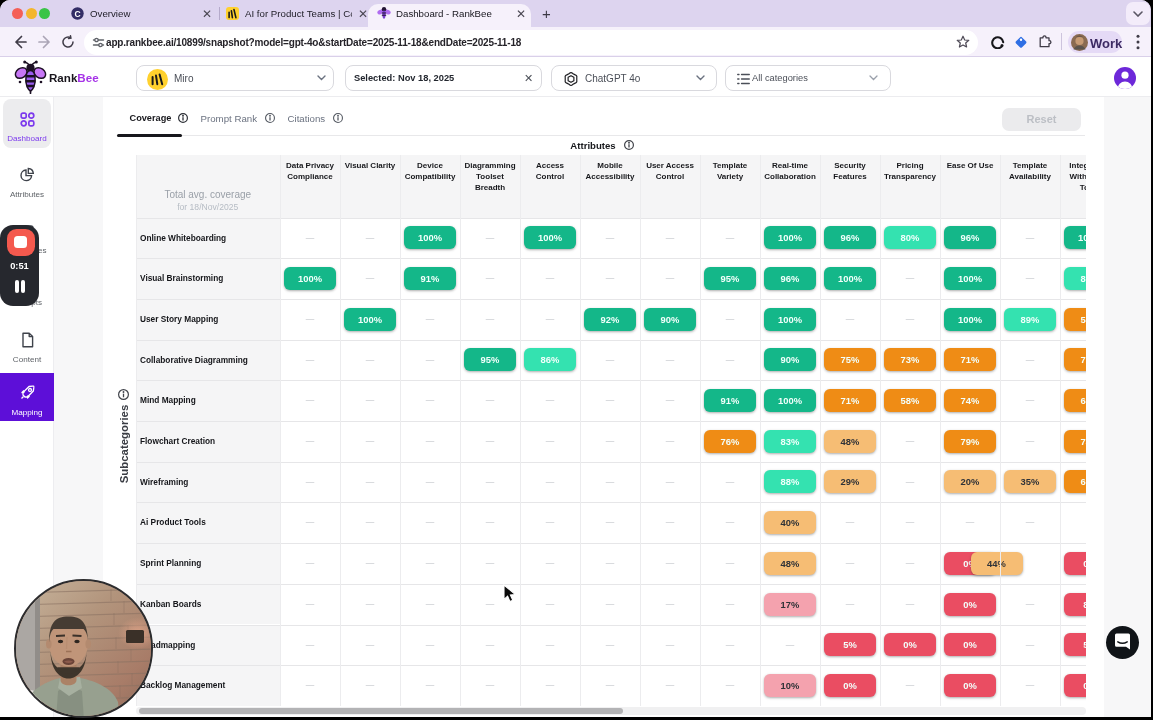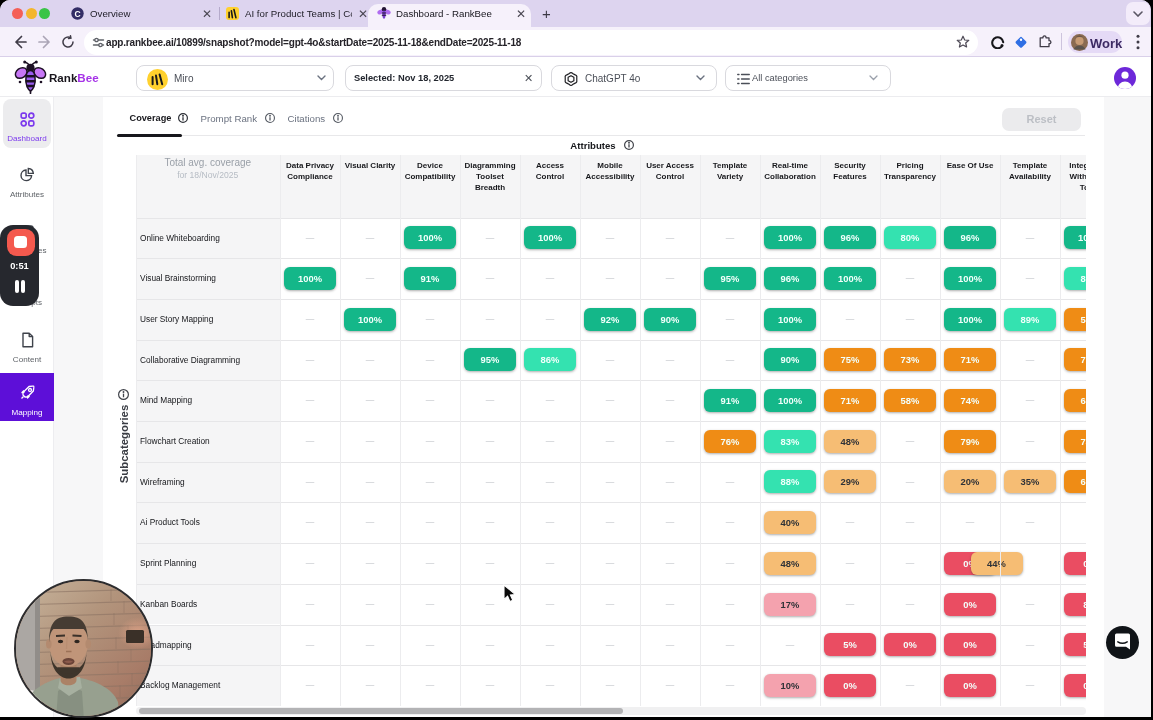--- a/index.html
+++ b/index.html
@@ -29,23 +29,23 @@
 #tabline { position:absolute; left:117px; top:135px; width:968px; height:1px; background:#e8e8ea; }
 #tabline2 { position:absolute; left:117px; top:134px; width:64.5px; height:3px; background:#17171c; border-radius:2px; }
 #resetbtn { position:absolute; left:1002px; top:108px; width:79px; height:22.5px; background:#ebebed; border-radius:7px;
   color:#bcbfc5; font-weight:bold; font-size:11px; text-align:center; line-height:22.5px; }
 #attrtitle { position:absolute; left:0; top:140px; width:1186px; text-align:center; font-size:9.6px; font-weight:bold; color:#17181c; }
 
 #tclip { position:absolute; left:135.5px; top:154.5px; width:950.5px; height:551.5px; overflow:hidden; }
 #tbl { position:absolute; left:0; top:0; width:984.5px; height:551.4px; }
 .hcell { position:absolute; top:0; height:63px; background:#f5f5f6; }
 .htxt { margin-top:5px; text-align:center; font-size:8px; font-weight:bold; color:#17181c; line-height:11px; }
-.tavg1 { text-align:center; margin-top:2px; font-size:10px; color:#9aa0a8; }
+.tavg1 { text-align:center; margin-top:34px; font-size:10px; color:#9aa0a8; }
 .tavg2 { text-align:center; margin-top:2px; font-size:8.6px; color:#b6bcc4; }
-.rlabel { position:absolute; left:0; width:144.5px; height:40.7px; background:#f5f5f6; font-size:8.3px; font-weight:normal; color:#15161a;
+.rlabel { position:absolute; left:0; width:144.5px; height:40.7px; background:#f5f5f6; font-size:8.3px; font-weight:bold; color:#15161a;
    line-height:40.7px; padding-left:4.5px; white-space:nowrap; }
 .chip { position:absolute; width:52px; height:23px; border-radius:6px; font-size:9.4px; font-weight:bold;
    text-align:center; line-height:23px; box-shadow:0 1px 2.5px rgba(40,40,40,.38); }
 .dash { position:absolute; width:60px; height:40.7px; text-align:center; line-height:40.7px; color:#c6c9ce; font-size:8.5px; }
 .hline { position:absolute; left:0; width:984.5px; height:1px; background:#e6e6e8; }
 .vline { position:absolute; top:0; width:1px; height:551.4px; background:#ececee; }
 #subcat { position:absolute; left:84px; top:438px; width:80px; transform:rotate(-90deg); transform-origin:center;
    font-size:11.4px; font-weight:bold; color:#3a3d44; text-align:center; }
 #hscroll { position:absolute; left:139px; top:708px; width:484px; height:6px; background:#b3b3b5; border-radius:3px; }
 #hscrolltrack { position:absolute; left:135.5px; top:707px; width:950.5px; height:8px; background:#f0f0f1; border-radius:4px; }

